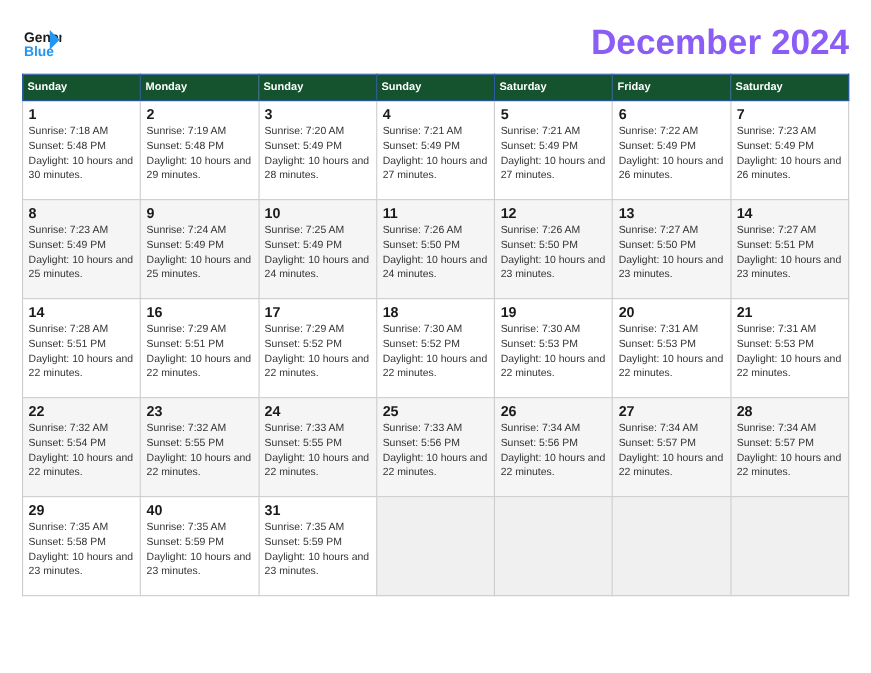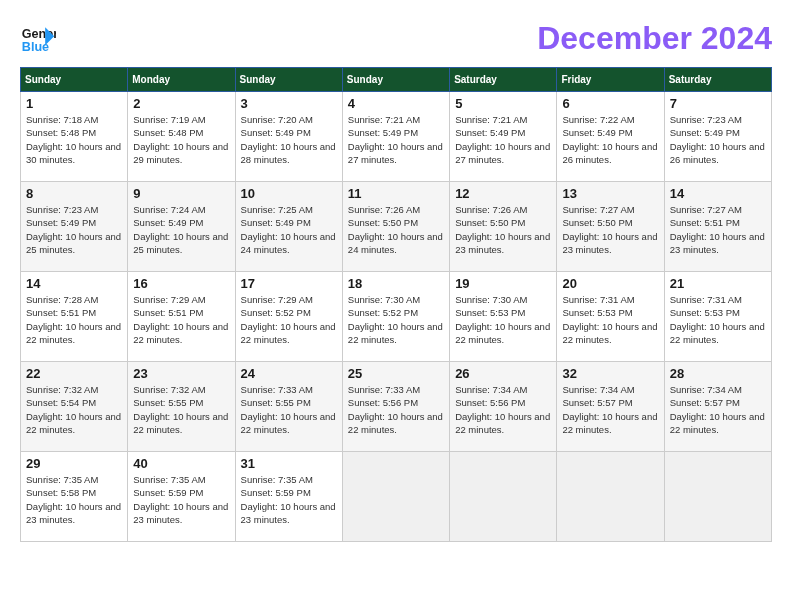--- a/index.html
+++ b/index.html
@@ -213,21 +213,21 @@
       </td>
         <td>
         <span class="day-number">25</span>
         <span class="cell-text">Sunrise: 7:33 AM<br>Sunset: 5:56 PM<br>Daylight: 10 hours and 22 minutes.</span>
       </td>
         <td>
         <span class="day-number">26</span>
         <span class="cell-text">Sunrise: 7:34 AM<br>Sunset: 5:56 PM<br>Daylight: 10 hours and 22 minutes.</span>
       </td>
         <td>
-        <span class="day-number">32</span>
+        <span class="day-number">27</span>
         <span class="cell-text">Sunrise: 7:34 AM<br>Sunset: 5:57 PM<br>Daylight: 10 hours and 22 minutes.</span>
       </td>
         <td>
         <span class="day-number">28</span>
         <span class="cell-text">Sunrise: 7:34 AM<br>Sunset: 5:57 PM<br>Daylight: 10 hours and 22 minutes.</span>
       </td>
       </tr>
       <tr>
         <td>
         <span class="day-number">29</span>

